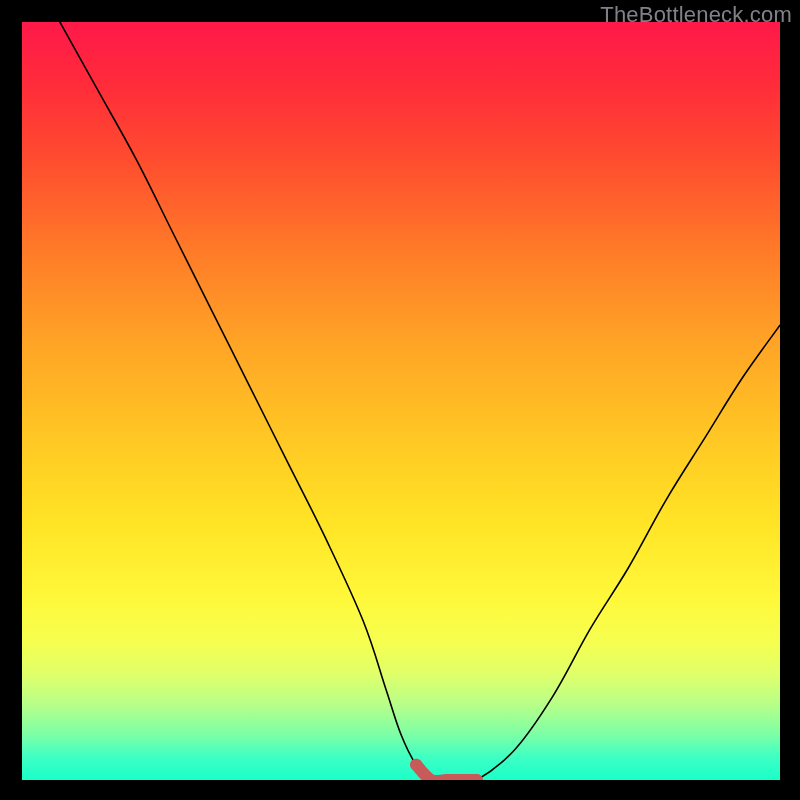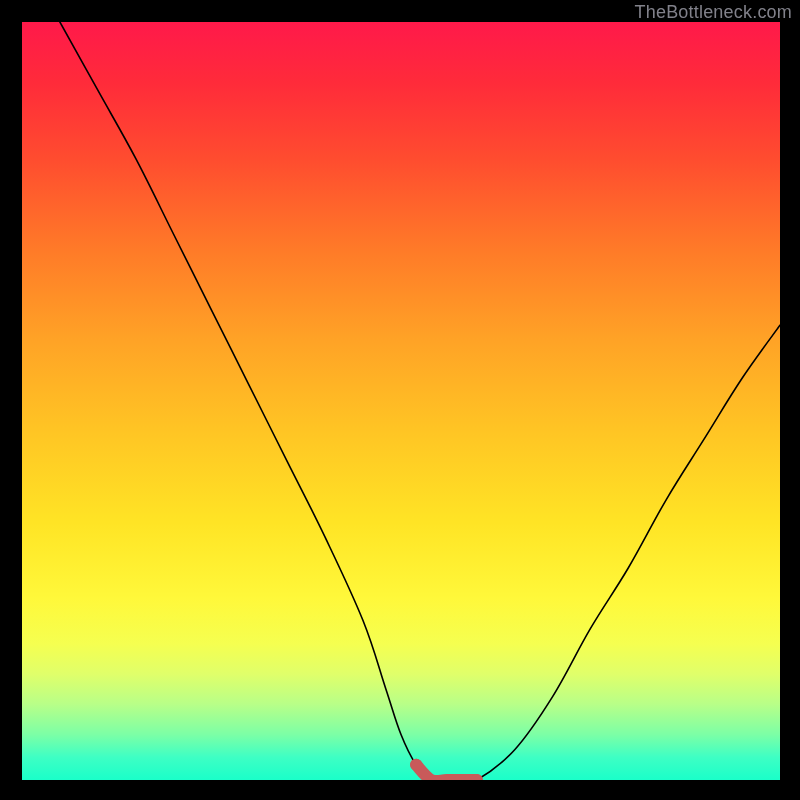--- a/index.html
+++ b/index.html
@@ -31,21 +31,21 @@
       #7cffa6 94%,
       #3effc4 97%,
       #1affc9 100%
     );
   }
   .watermark {
     position: absolute;
     top: 2px;
     right: 8px;
     font-family: Arial, Helvetica, sans-serif;
-    font-size: 18px;
+    font-size: 22px;
     color: #81818a;
     z-index: 10;
     letter-spacing: 0.2px;
     text-align: center;
   }
   svg.curve {
     position: absolute;
     left: 0;
     top: 0;
     width: 758px;

